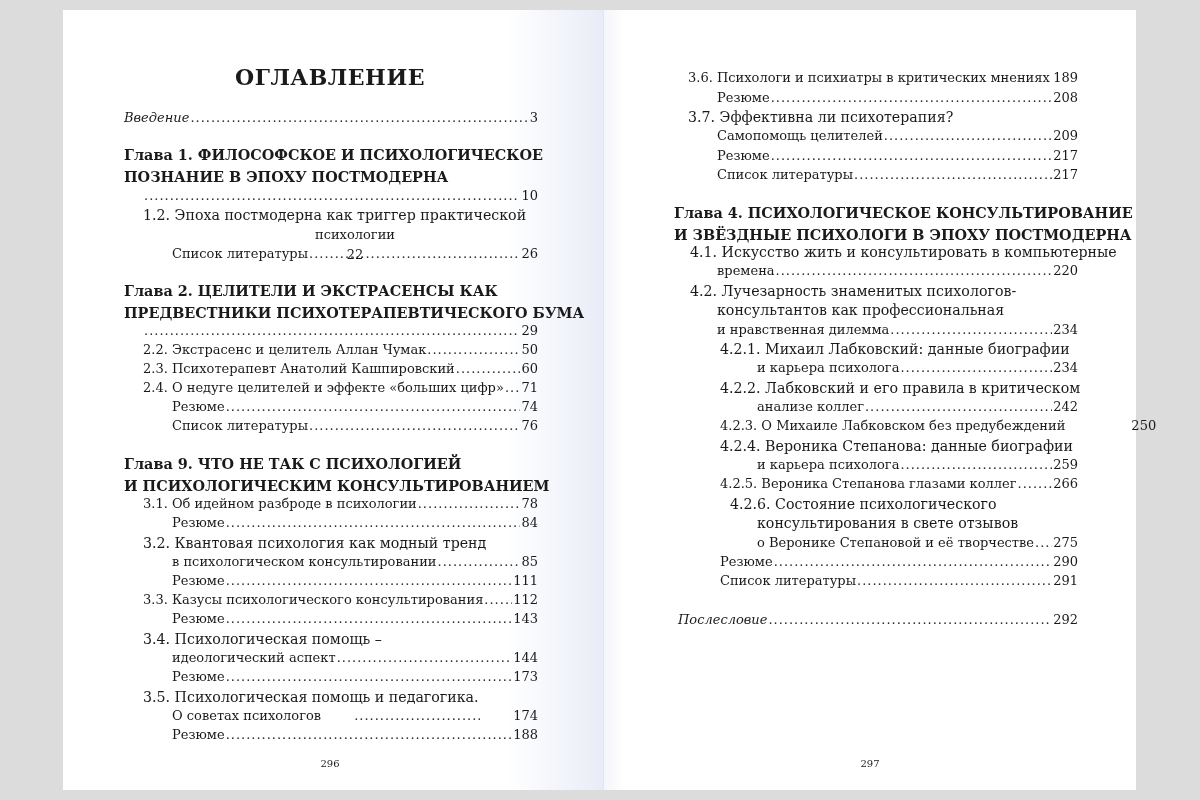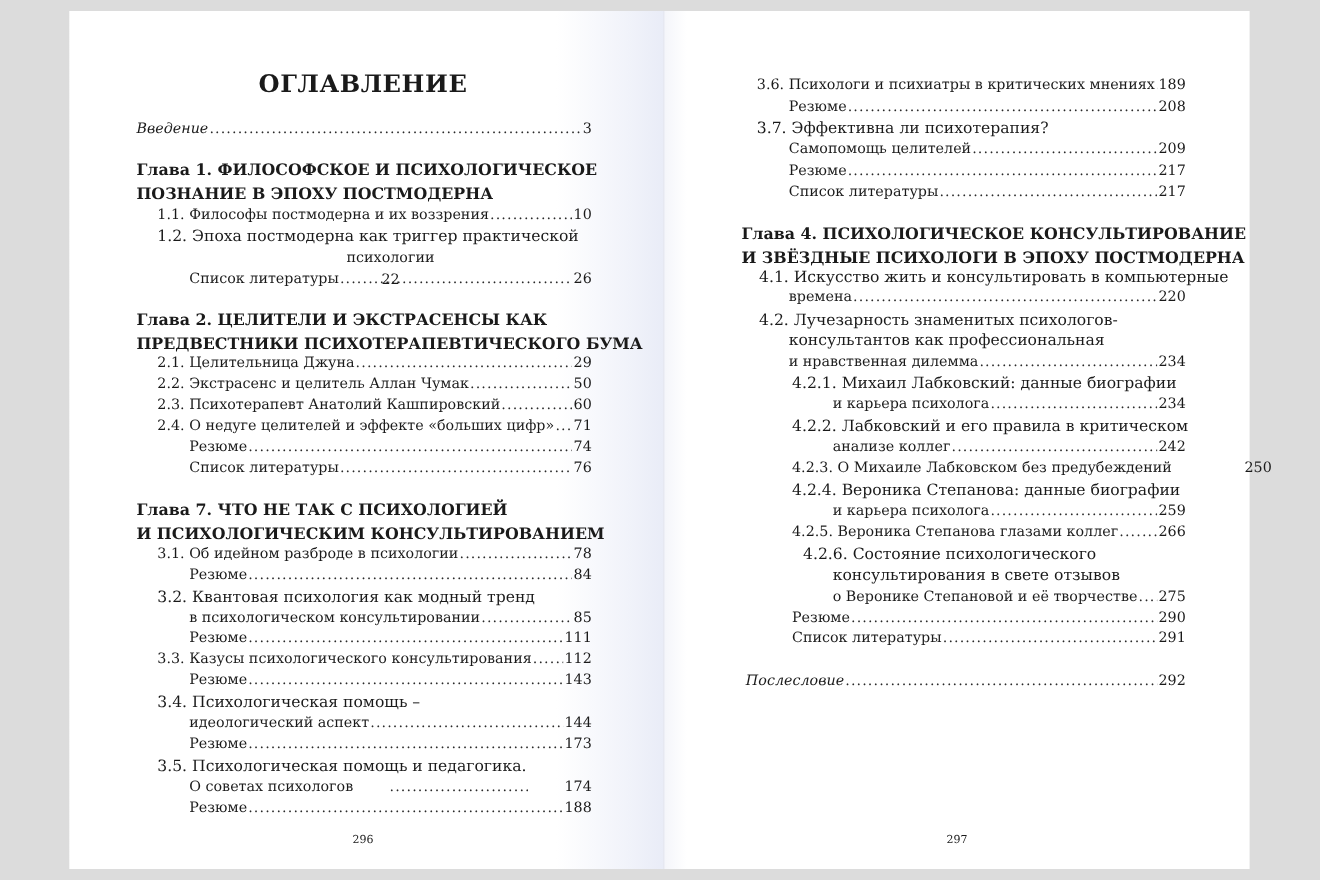--- a/index.html
+++ b/index.html
@@ -90,42 +90,40 @@
   <span class="txt">Введение</span>
     <span class="dots"></span>
     <span class="num">3</span>
 </div>
 
 <div class="head" style="left:124px; top:144px;">
   <div>Глава 1. ФИЛОСОФСКОЕ И ПСИХОЛОГИЧЕСКОЕ</div>
   <div>ПОЗНАНИЕ В ЭПОХУ ПОСТМОДЕРНА</div>
 </div>
 <div class="row" style="left:143px; width:395px; top:186px;">
-  <span class="txt">1.1. Философы постмодерна и их воззрения</span>
     <span class="dots"></span>
     <span class="num">10</span>
 </div>
 <div class="cont" style="left:143px; top:205px;">1.2. Эпоха постмодерна как триггер практической</div>
 <div class="row" style="left:172px; width:366px; top:225px;flex-direction:column;">
   <span class="txt">психологии</span>
     <span class="dots"></span>
     <span class="num">22</span>
 </div>
 <div class="row" style="left:172px; width:366px; top:244px;">
   <span class="txt">Список литературы</span>
     <span class="dots"></span>
     <span class="num">26</span>
 </div>
 
 <div class="head" style="left:124px; top:280px;">
   <div>Глава 2. ЦЕЛИТЕЛИ И ЭКСТРАСЕНСЫ КАК</div>
   <div>ПРЕДВЕСТНИКИ ПСИХОТЕРАПЕВТИЧЕСКОГО БУМА</div>
 </div>
 <div class="row" style="left:143px; width:395px; top:321px;">
-  <span class="txt">2.1. Целительница Джуна</span>
     <span class="dots"></span>
     <span class="num">29</span>
 </div>
 <div class="row" style="left:143px; width:395px; top:340px;">
   <span class="txt">2.2. Экстрасенс и целитель Аллан Чумак</span>
     <span class="dots"></span>
     <span class="num">50</span>
 </div>
 <div class="row" style="left:143px; width:395px; top:359px;">
   <span class="txt">2.3. Психотерапевт Анатолий Кашпировский</span>
@@ -142,21 +140,21 @@
     <span class="dots"></span>
     <span class="num">74</span>
 </div>
 <div class="row" style="left:172px; width:366px; top:416px;">
   <span class="txt">Список литературы</span>
     <span class="dots"></span>
     <span class="num">76</span>
 </div>
 
 <div class="head" style="left:124px; top:453px;">
-  <div>Глава 7. ЧТО НЕ ТАК С ПСИХОЛОГИЕЙ</div>
+  <div>Глава 9. ЧТО НЕ ТАК С ПСИХОЛОГИЕЙ</div>
   <div>И ПСИХОЛОГИЧЕСКИМ КОНСУЛЬТИРОВАНИЕМ</div>
 </div>
 <div class="row" style="left:143px; width:395px; top:494px;">
   <span class="txt">3.1. Об идейном разброде в психологии</span>
     <span class="dots"></span>
     <span class="num">78</span>
 </div>
 <div class="row" style="left:172px; width:366px; top:513px;">
   <span class="txt">Резюме</span>
     <span class="dots"></span>

